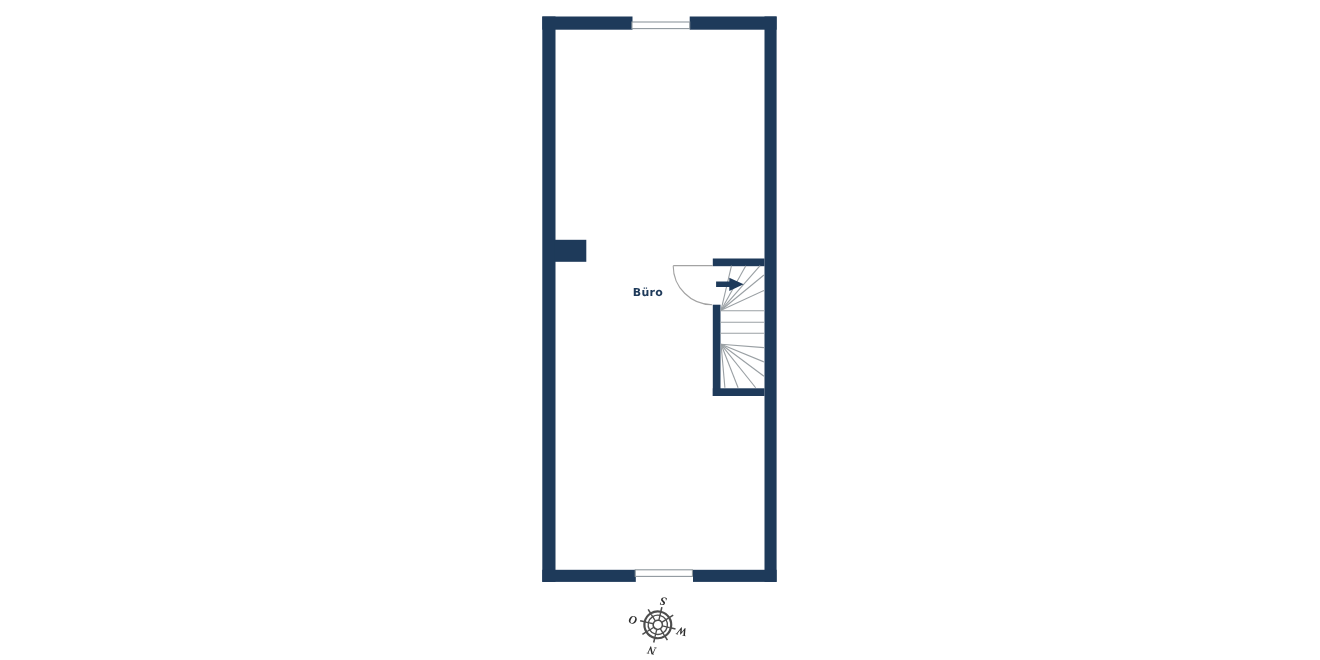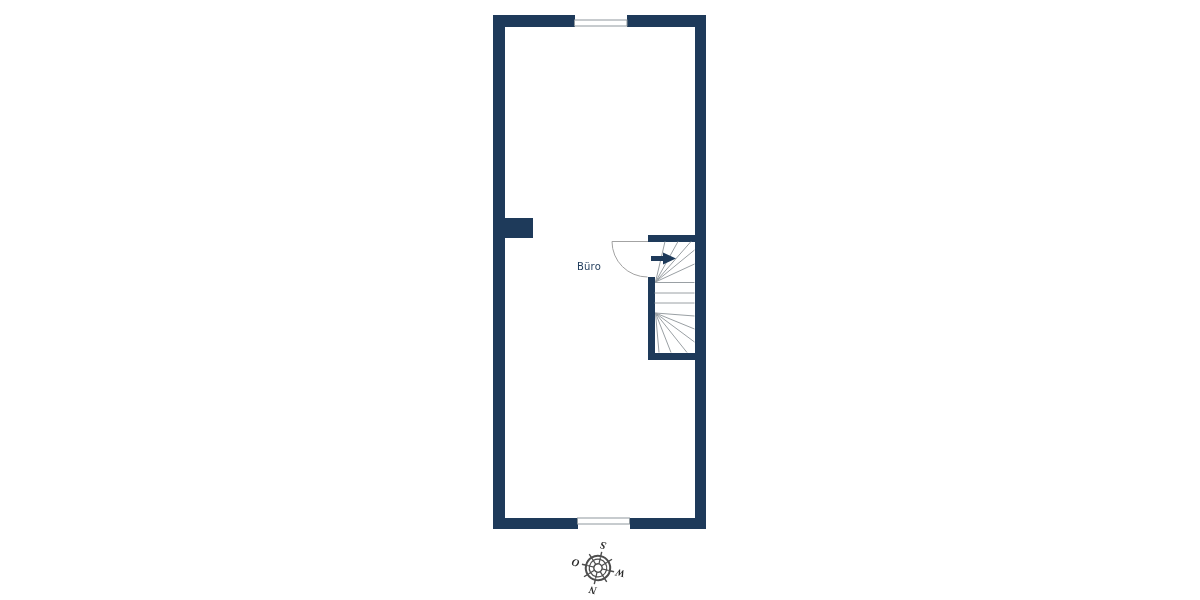--- a/index.html
+++ b/index.html
@@ -14,21 +14,21 @@
   }
   html,body{margin:0;padding:0;background:var(--background);}
   .canvas{
     position:relative;width:1200px;height:600px;background:var(--background);
     overflow:hidden;font-family:"DejaVu Sans", sans-serif;
   }
   .wall{position:absolute;background:var(--wall);}
   .overlay{position:absolute;left:0;top:0;width:1200px;height:600px;}
   .room-label{
     position:absolute;left:558px;top:261px;width:62px;text-align:center;
-    font-size:10px;font-weight:normal;color:var(--label-text);letter-spacing:0.2px;
+    font-size:10px;font-weight:bold;color:var(--label-text);letter-spacing:0.2px;
   }
   .stair-line{stroke:var(--stair-line);stroke-width:1;fill:none;}
   .door-line{stroke:var(--door-line);stroke-width:1;fill:none;}
   .window-rect{fill:#ffffff;stroke:var(--window-line);stroke-width:1;}
   .arrow{fill:var(--wall);}
   .compass-stroke{stroke:var(--compass-stroke);fill:none;}
   .compass-hub{stroke:var(--compass-stroke);fill:#ffffff;}
   .compass-letter{
     font-family:"Liberation Serif", serif;font-style:italic;font-weight:600;
     font-size:10.5px;fill:var(--compass-text);

